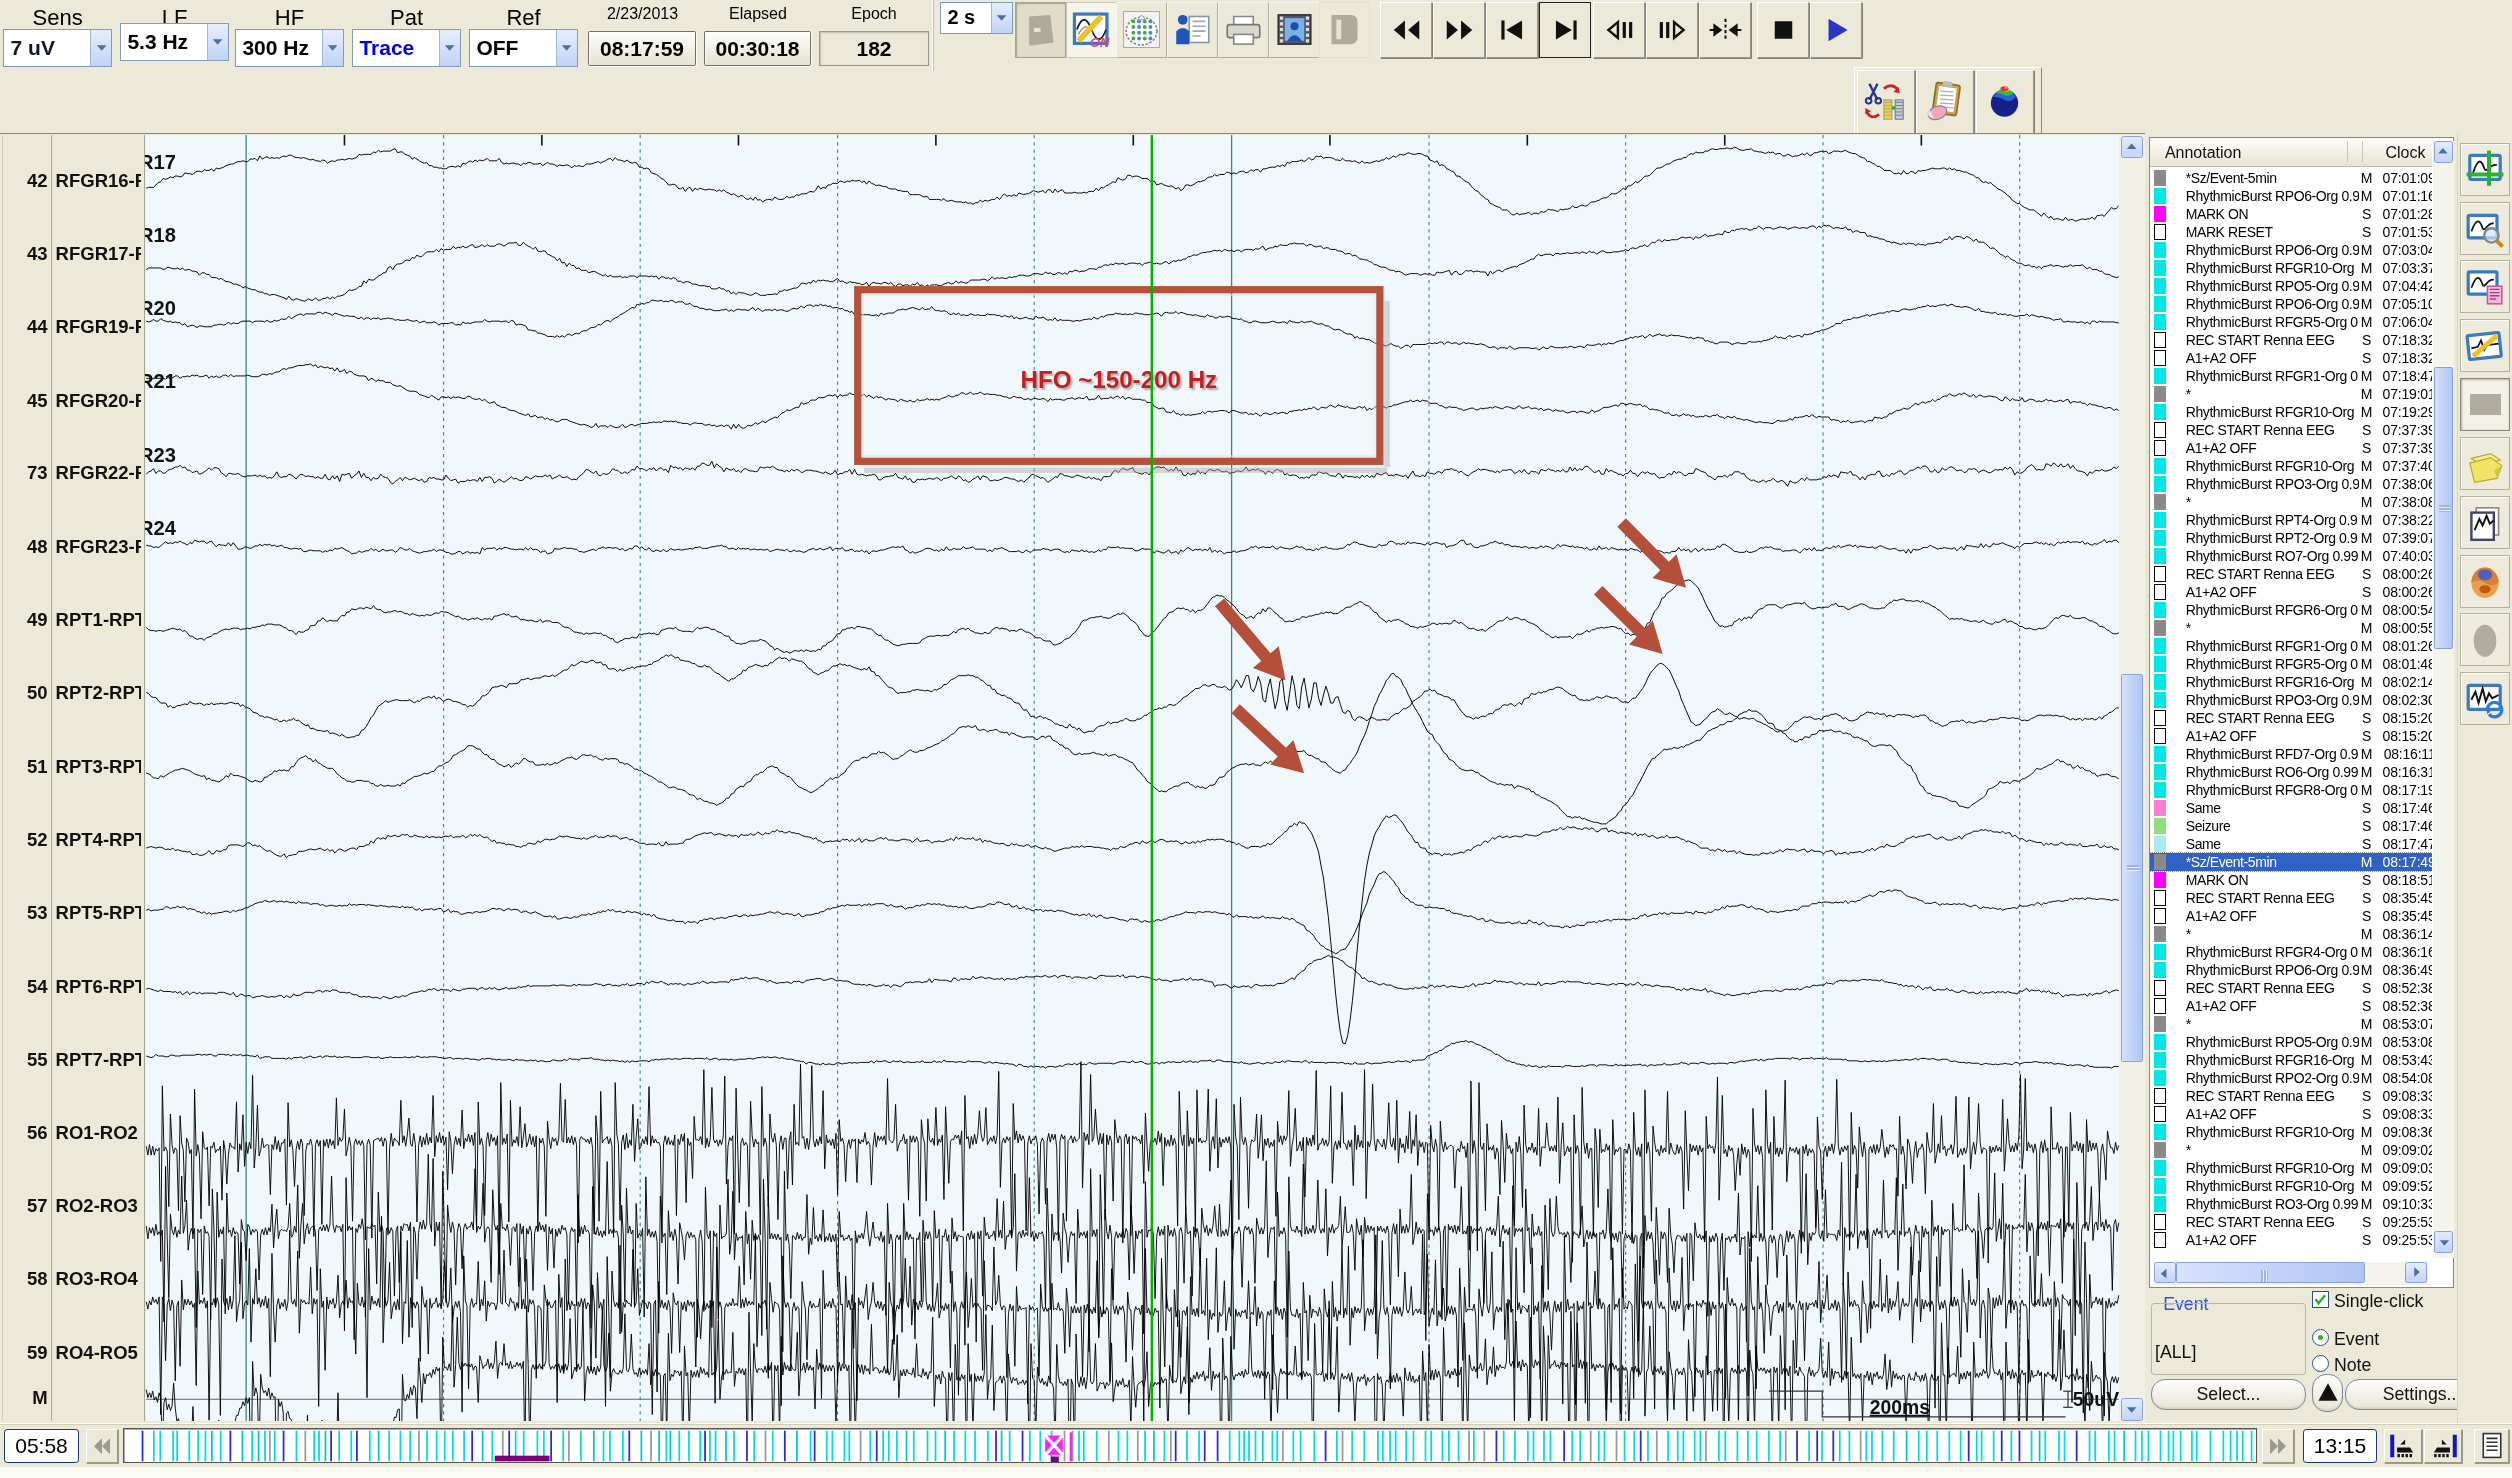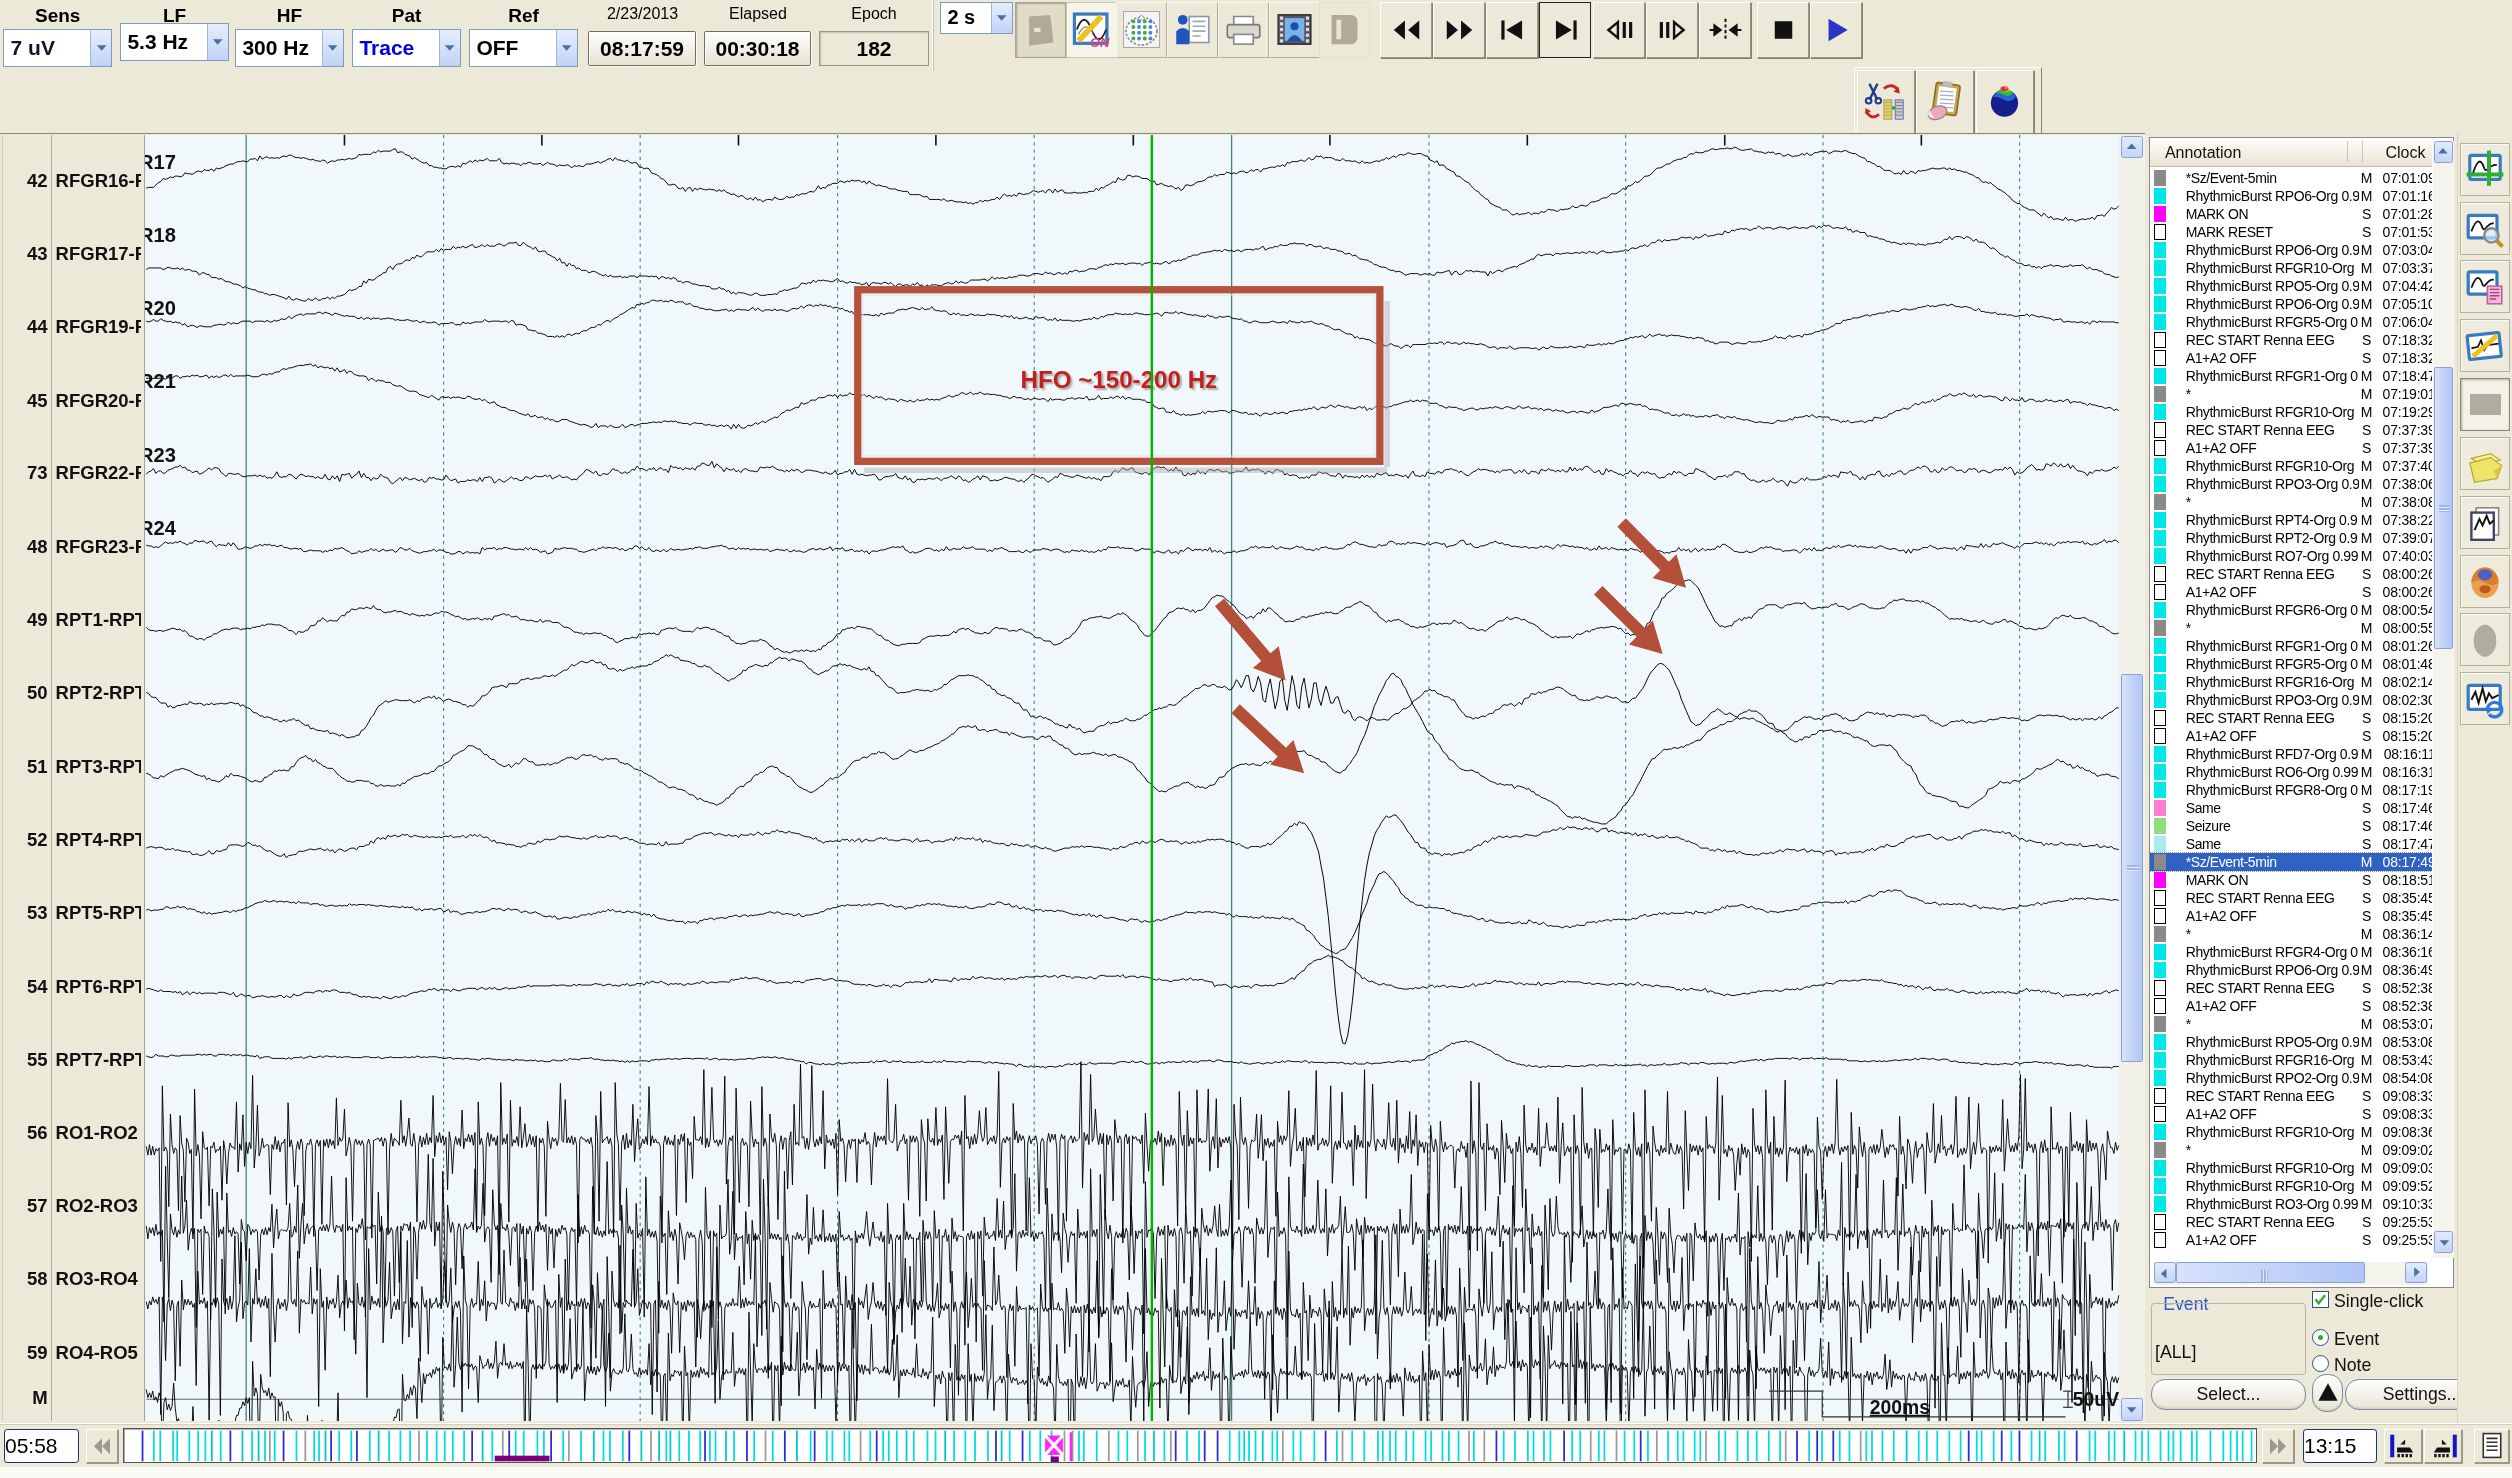--- a/index.html
+++ b/index.html
@@ -1,16 +1,16 @@
 <!DOCTYPE html>
 <html style="font-size:13px"><head><meta charset="utf-8"><style>
 * { margin:0; padding:0; box-sizing:border-box; }
 body { -webkit-font-smoothing:antialiased; font-family:"Liberation Sans", sans-serif; width:2512px; height:1479px; overflow:hidden; background:#ece9d8; }
 #root { position:absolute; left:0; top:0; width:2512px; height:1479px; background:#ece9d8; overflow:hidden; }
-.tlabel { position:absolute; top:4.8px; text-align:center; font-size:19px; font-weight:bold; color:#000; }
+.tlabel { position:absolute; top:4.8px; text-align:center; font-size:22px; font-weight:normal; color:#000; }
 .tlabel.thin { font-weight:normal; font-size:16px; }
 .combo { position:absolute; height:38px; background:#fff; border:0.8px solid #7f9db9; display:flex; align-items:center; }
 .cval { flex:1; padding-left:6.4px; font-size:21px; font-weight:bold; white-space:nowrap; }
 .cbtn { width:21px; height:100%; background:linear-gradient(#e6eefc,#c0d3f8); border-left:0.8px solid #9db9d9; display:flex; align-items:center; justify-content:center; }
 .tbtnfld { position:absolute; top:31px; height:35px; background:linear-gradient(#fefefc,#e6e3d3); border:0.8px solid #707062; box-shadow:inset 0.8px 0.8px 0 #fff, 0.8px 0.8px 0 #fff; border-radius:1.6px; text-align:center; font-size:21px; font-weight:bold; line-height:34px; }
 .epochfld { position:absolute; top:31px; height:35px; background:#ece9d8; border:0.8px solid #9a978a; box-shadow:inset 0.8px 0.8px 1.6px #b8b5a5; text-align:center; font-size:21px; font-weight:bold; line-height:34px; }
 .toolgrp1 { position:absolute; left:0; top:0; width:933px; height:71px; border-right:1.6px solid #fff; box-shadow:0.8px 0 0 #b8b5a2; }
 .tbtn { position:absolute; width:51px; height:56px; display:flex; align-items:center; justify-content:center; background:#ece9d8; }
 .tbtn.up { border:0.8px solid #f6f5ee; border-bottom:1.6px solid #b0ad9c; border-right:0.8px solid #b0ad9c; }
 .tbtn.down { background:#e0dcc8; border:0.8px solid #a8a592; box-shadow:inset 0.8px 0.8px 1.6px #989580; }
@@ -46,21 +46,21 @@
 .masklab { position:absolute; left:13px; top:1161px; font-size:17.7px; color:#3355cc; background:#ece9d8; padding:0 3.2px; }
 .alllab { position:absolute; left:8px; top:1209px; font-size:17.7px; color:#111; }
 .xbtn { position:absolute; height:31px; background:linear-gradient(#fdfdfb,#e8e5d5); border:0.8px solid #7a8aa8; border-radius:14px; text-align:center; font-size:17.7px; line-height:29px; color:#111; box-shadow:inset 0 -1.6px 1.6px #d0cdbc; }
 .check { position:absolute; width:17px; height:17px; background:#fff; border:0.8px solid #28537e; display:flex; align-items:center; justify-content:center; }
 .radio { position:absolute; width:17px; height:17px; background:#fff; border:0.8px solid #28537e; border-radius:50%; }
 .ctrltxt { position:absolute; font-size:17.7px; color:#111; }
 #iconcol { position:absolute; left:2457px; top:133px; width:55px; height:1290px; background:#ece9d8; border-left:0.8px solid #d8d5c4; }
 .ribtn { position:absolute; left:2.4px; width:50px; height:53px; background:#eeebdc; border:0.8px solid #b4b1a0; box-shadow:inset 0.8px 0.8px 0 #fff; display:flex; align-items:center; justify-content:center; }
 .ribtn.pressed { background:#f4f2e6; border:0.8px solid #8a8778; box-shadow:inset 0.8px 0.8px 2.4px #a8a594; }
 #bottombar { position:absolute; left:0; top:1423px; width:2512px; height:44px; background:#ece9d8; border-top:0.8px solid #fff; box-shadow:inset 0 0.8px 0 #c8c5b2; }
-.timefld { position:absolute; top:4.8px; height:34px; background:#fff; border:1.6px solid #16366f; border-radius:3.2px; font-size:21px; line-height:31px; color:#000; box-shadow:0 0 0 0.8px #fff inset; }
+.timefld { position:absolute; top:4.8px; height:34px; background:#fff; border:1.6px solid #16366f; border-radius:3.2px; text-align:center; font-size:21px; line-height:31px; color:#000; box-shadow:0 0 0 0.8px #fff inset; }
 .gbtn { position:absolute; top:4.8px; width:32px; height:34px; background:#ece9d8; border:0.8px solid #fff; border-bottom-color:#9a9786; border-right-color:#9a9786; box-shadow:0.8px 0.8px 0 #8a8778; display:flex; align-items:center; justify-content:center; }
 #timeline { position:absolute; left:123px; top:4px; width:2134px; height:35px; background:#fff; border:0.8px solid #555; box-shadow:inset 0.8px 0.8px 0 #999; overflow:hidden; }
 #botwhite { position:absolute; left:0; top:1467px; width:2512px; height:12px; background:#fbfbf6; }
 </style></head><body>
 <div id="root">
   <div class="toolgrp1"></div>
   <div class="tlabel" style="left:3.2px;width:109px">Sens</div>
     <div class="combo" style="left:3.2px;top:29px;width:109px">
       <span class="cval" style="color:#0f172a">7 uV</span>
       <span class="cbtn">

